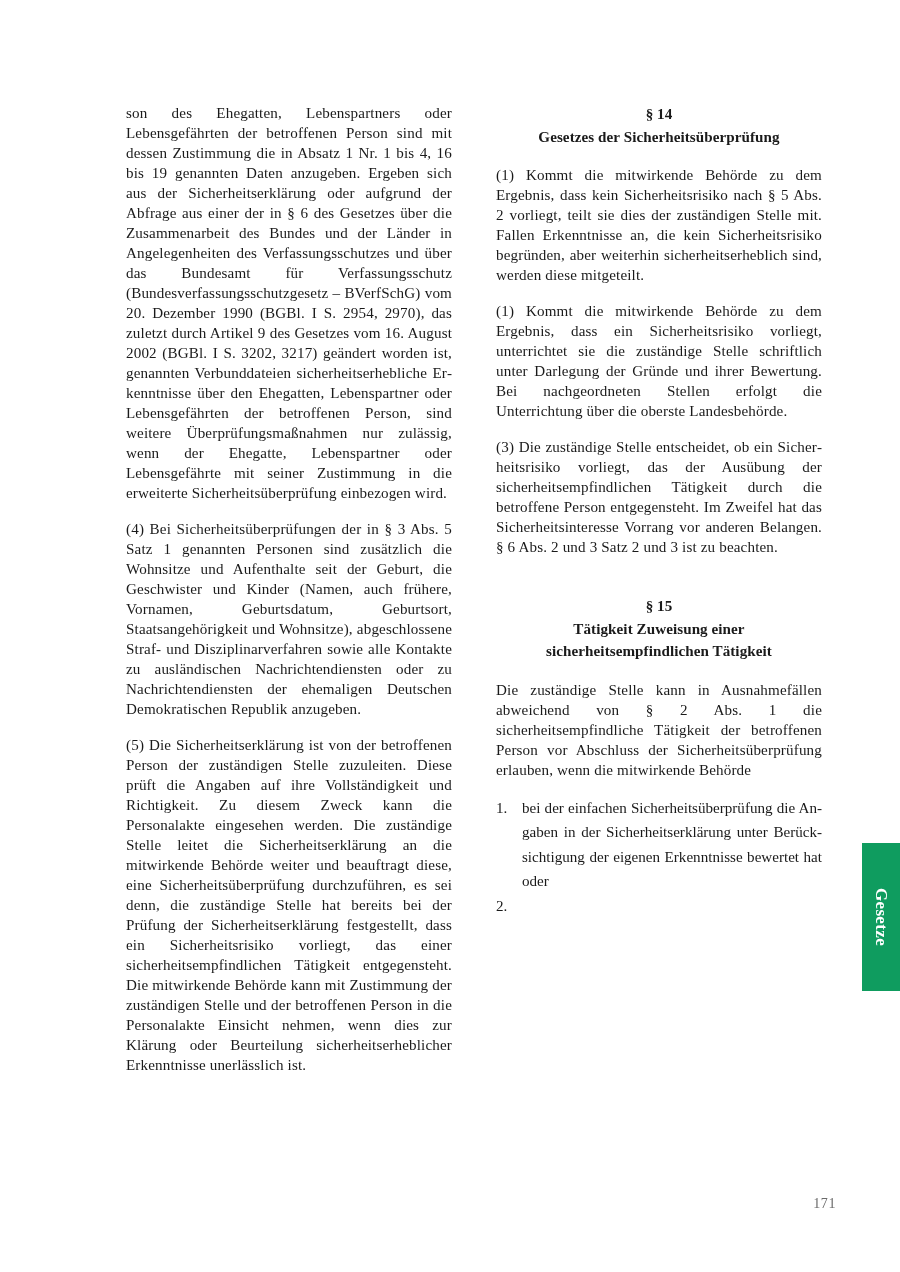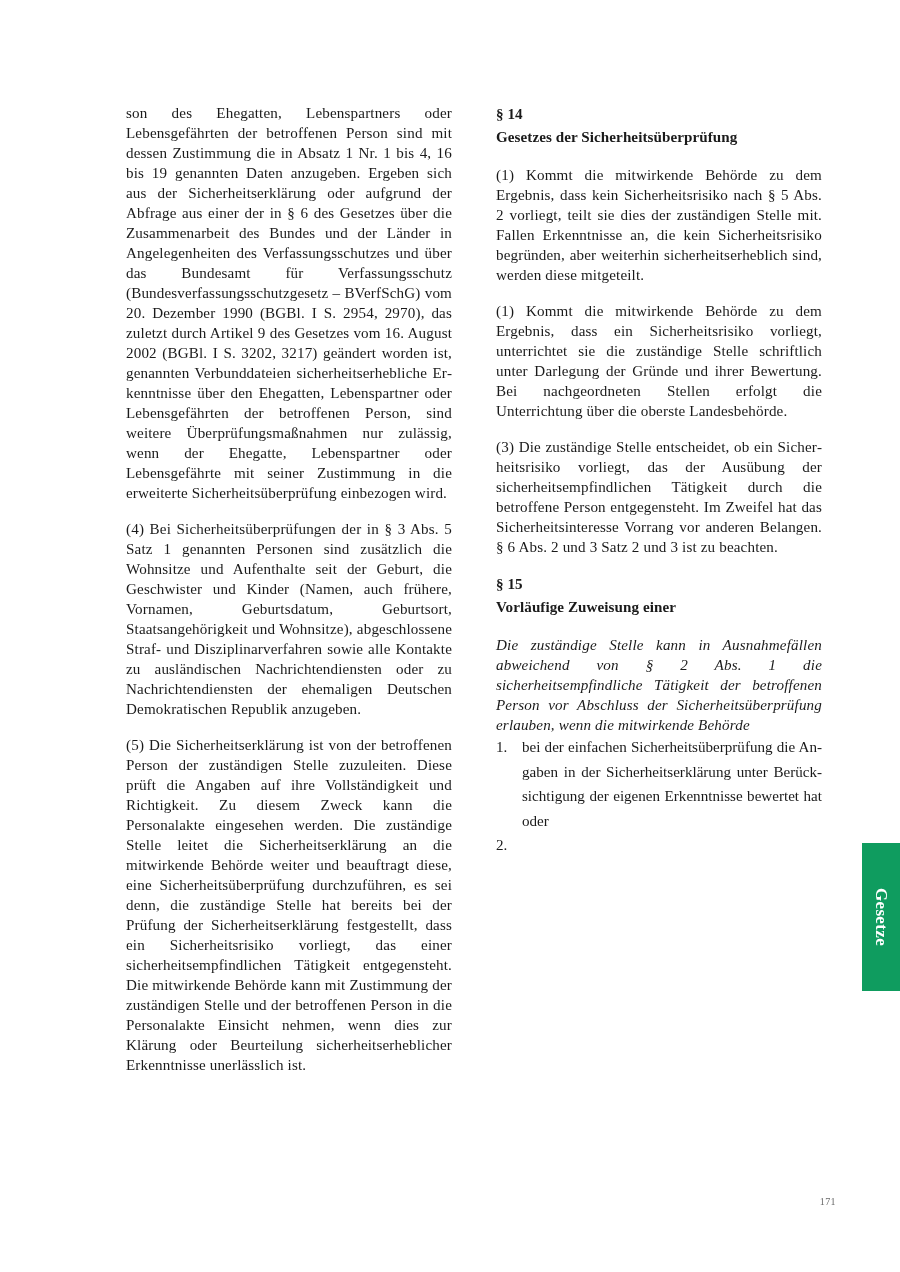--- a/index.html
+++ b/index.html
@@ -44,34 +44,34 @@
     font-size: 15.1px;
     line-height: 20px;
     text-align: justify;
     text-justify: inter-word;
     hyphens: manual;
     -webkit-hyphens: manual;
     letter-spacing: 0.01em;
   }
   p.para:last-child { margin-bottom: 0; }
 
-  p.para.tight { margin-bottom: 0; font-style: italic; }
+  p.para.tight { margin-bottom: 16px; }
 
   
   .heading-block {
     margin: 0 0 17px 0;
   }
   .heading-block.spaced-top {
-    margin-top: 16px;
+    margin-top: 38px;
   }
   .heading-line {
     font-size: 15.1px;
     line-height: 22.5px;
     font-weight: bold;
-    text-align: left;
+    text-align: center;
     letter-spacing: 0.005em;
   }
 
   
   ol.numlist {
     margin: 0;
     padding: 0;
     list-style: none;
   }
   ol.numlist li {
@@ -113,21 +113,21 @@
     font-family: "Liberation Serif", "DejaVu Serif", serif;
   }
 
   
   .folio {
     position: absolute;
     left: 0;
     top: 1196px;
     width: 836px;
     text-align: right;
-    font-size: 10px;
+    font-size: 14px;
     color: #6a6a6a;
     letter-spacing: 0.04em;
   }
 </style>
 </head>
 <body>
 
 <div class="page">
 
   <div class="columns">
@@ -152,21 +152,22 @@
 
       <p class="para">(1) Kommt die mitwirkende Behörde zu dem Ergebnis, dass kein Sicherheitsrisiko nach § 5 Abs. 2 vorliegt, teilt sie dies der zuständigen Stelle mit. Fallen Erkennt­nisse an, die kein Sicherheitsrisiko begründen, aber weiterhin sicherheitserheblich sind, werden diese mit­geteilt.</p>
 
       <p class="para">(1) Kommt die mitwirkende Behörde zu dem Ergebnis, dass ein Sicherheitsrisiko vorliegt, unterrichtet sie die zuständige Stelle schriftlich unter Darlegung der Gründe und ihrer Bewertung. Bei nachgeordneten Stellen erfolgt die Unterrichtung über die oberste Lan­desbehörde.</p>
 
       <p class="para">(3) Die zuständige Stelle entscheidet, ob ein Sicher­heitsrisiko vorliegt, das der Ausübung der sicherheits­empfindlichen Tätigkeit durch die betroffene Person entgegensteht. Im Zweifel hat das Sicherheitsinte­resse Vorrang vor anderen Belangen. § 6 Abs. 2 und 3 Satz 2 und 3 ist zu beachten.</p>
 
 
       <div class="heading-block spaced-top">
         <div class="heading-line">§ 15</div>
-        <div class="heading-line">Vorläufige Zuweisung einer</div>
+        <div class="heading-line">Tätigkeit Zuweisung einer</div>
+        <div class="heading-line">sicherheitsempfindlichen Tätigkeit</div>
       </div>
 
       <p class="para tight">Die zuständige Stelle kann in Ausnahmefällen abwei­chend von § 2 Abs. 1 die sicherheitsempfindliche Tä­tigkeit der betroffenen Person vor Abschluss der Si­cherheitsüberprüfung erlauben, wenn die mitwirkende Behörde</p>
 
       <ol class="numlist">
         <li>
           <span class="marker">1.</span>
           <span>bei der einfachen Sicherheitsüberprüfung die An­gaben in der Sicherheitserklärung unter Berück­sichtigung der eigenen Erkenntnisse bewertet hat oder</span>
         </li>
         <li>

